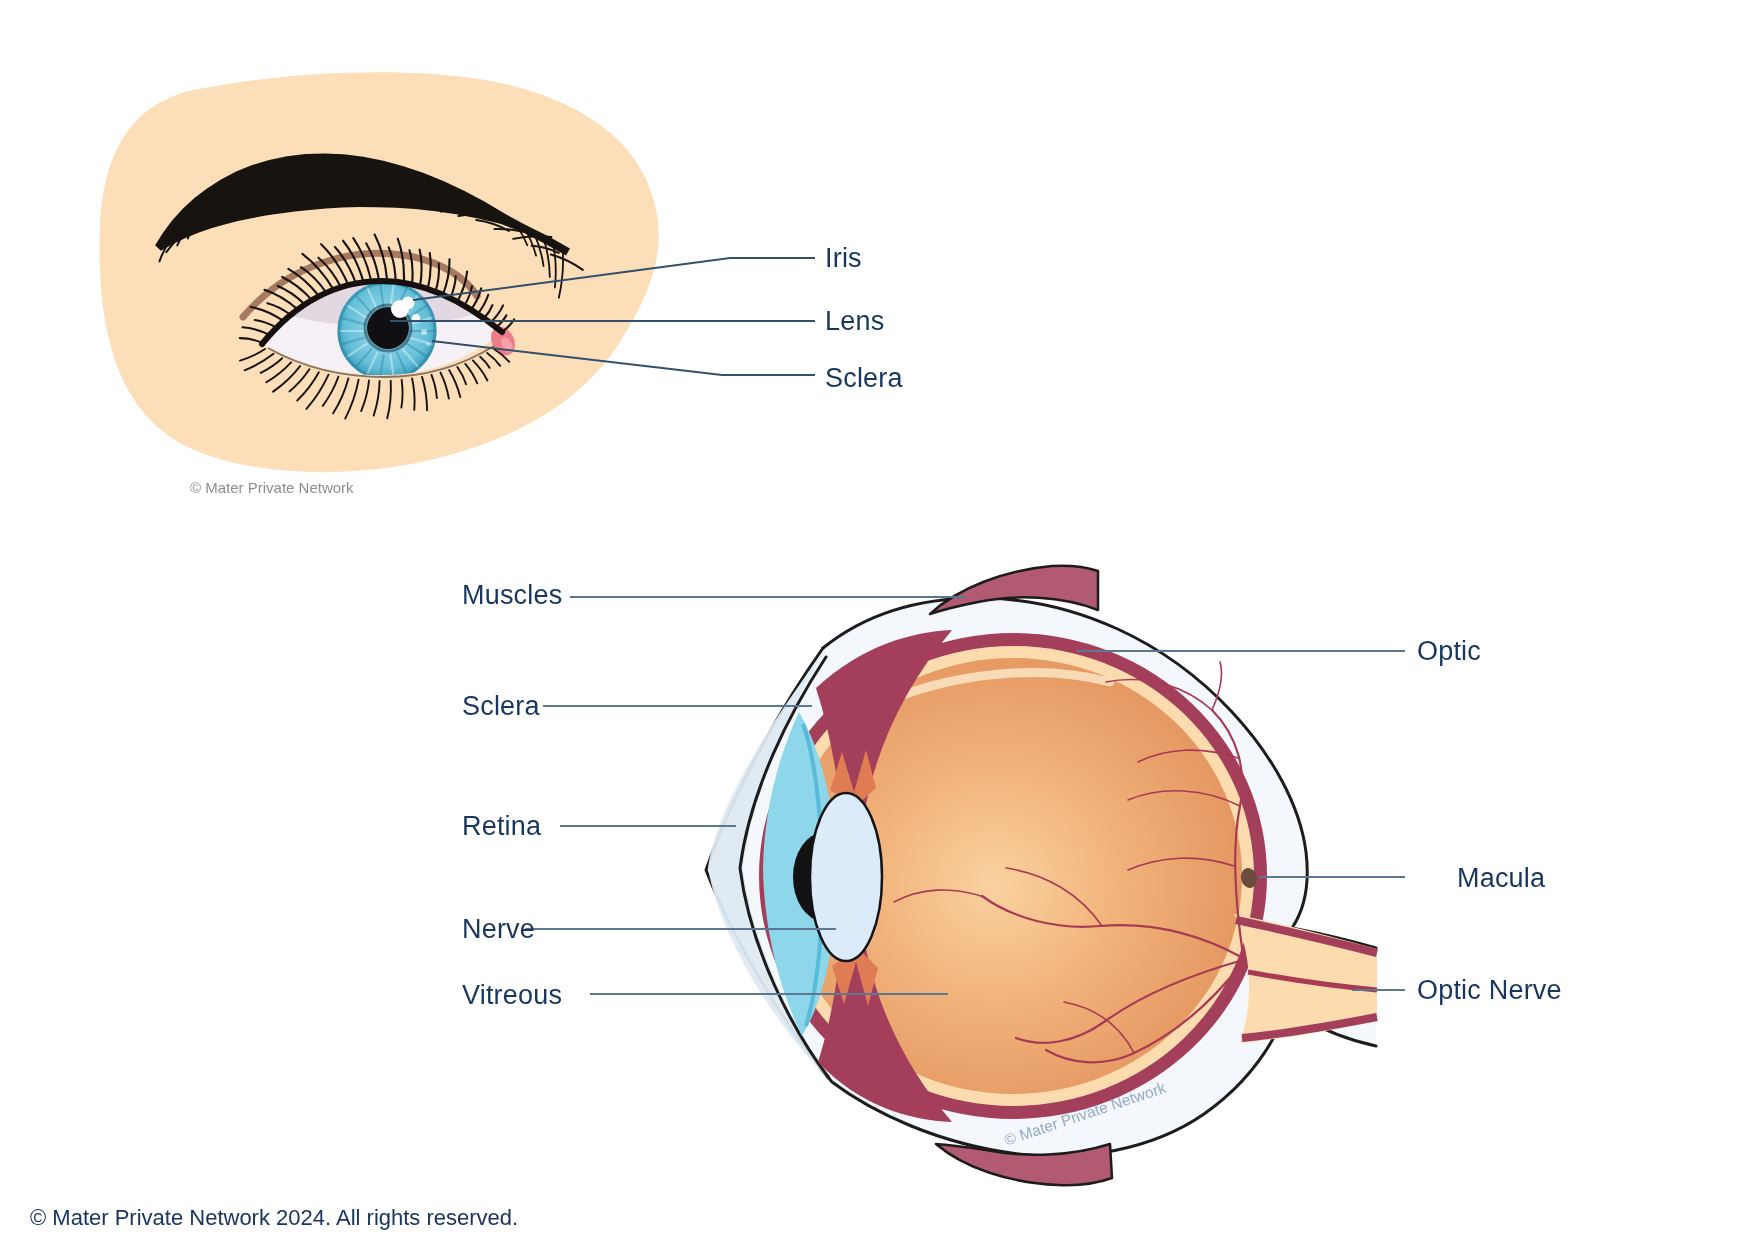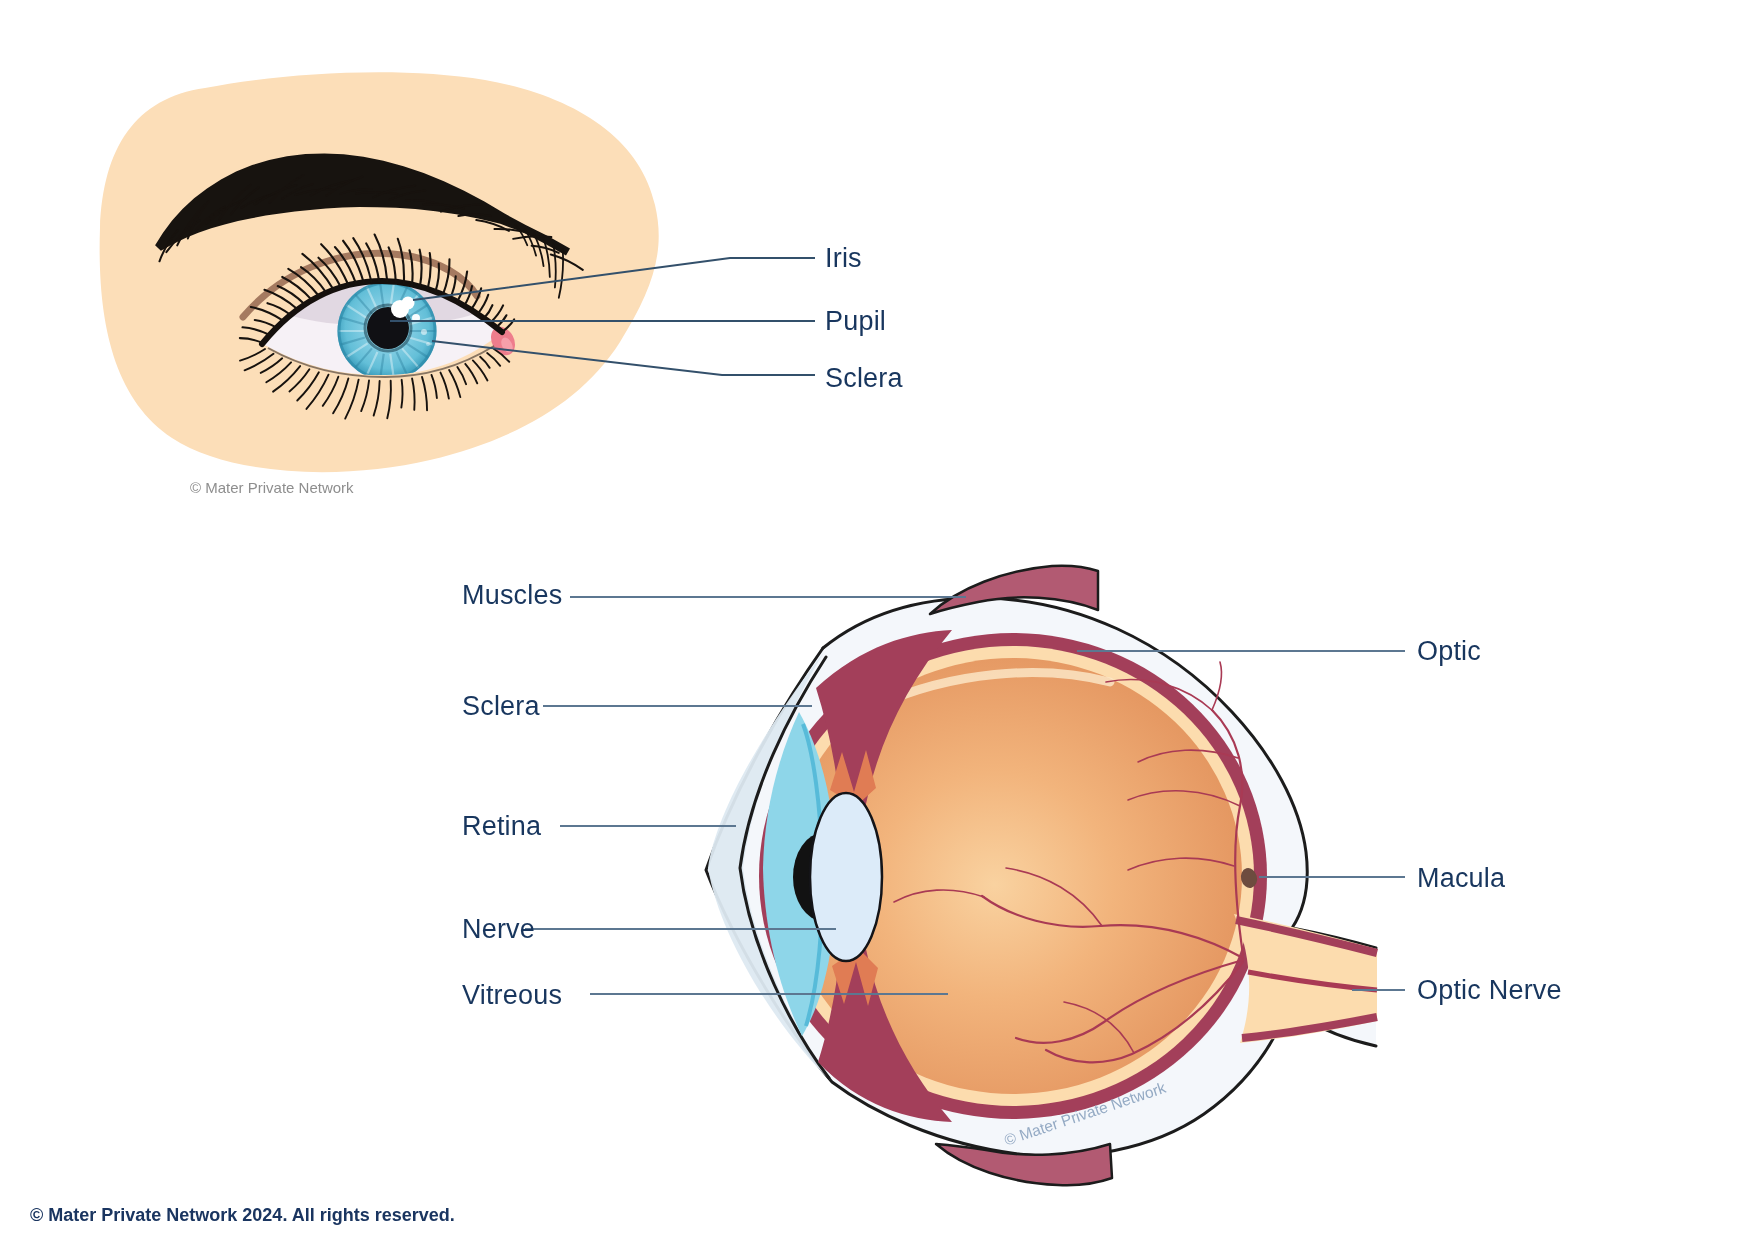--- a/index.html
+++ b/index.html
@@ -4,21 +4,21 @@
 <style>
   html,body{margin:0;padding:0;background:#fff;}
   .canvas{position:relative;width:1755px;height:1241px;background:#fff;overflow:hidden;
           font-family:"Liberation Sans","DejaVu Sans",sans-serif;}
   svg.art{position:absolute;left:0;top:0;}
   .label{position:absolute;transform:translateY(-50%);font-size:27px;line-height:1;
          color:var(--label_text);white-space:nowrap;letter-spacing:.2px;}
   .credit{position:absolute;font-size:15px;color:var(--credit_gray);white-space:nowrap;}
   .credit-rot{position:absolute;font-size:15.5px;color:var(--credit_blue);white-space:nowrap;
               transform:rotate(-18.5deg);transform-origin:0 50%;}
-  .footer{position:absolute;font-size:18px;font-weight:bold;color:var(--footer_navy);white-space:nowrap;}
+  .footer{position:absolute;font-size:22px;font-weight:normal;color:var(--footer_navy);white-space:nowrap;}
   
   .skin{fill:var(--skin);}
   .shell{fill:var(--shell_white);}
   .outline{stroke:var(--outline_black);fill:none;stroke-width:3;stroke-linejoin:round;stroke-linecap:round;}
   .film{fill:#dde9f1;opacity:.95;}
   .maroon{fill:var(--maroon);}
   .muscle{fill:var(--muscle_rose);stroke:var(--outline_black);stroke-width:2.5;stroke-linejoin:round;}
   .cream{fill:var(--cream);}
   .chamber{fill:var(--chamber_blue);}
   .lens{fill:var(--lens_pale);stroke:#141418;stroke-width:2.5;}
@@ -289,29 +289,29 @@
       <path class="leader-bot" d="M 560 826 L 736 826"></path>
       <path class="leader-bot" d="M 525 929 L 836 929"></path>
       <path class="leader-bot" d="M 590 994 L 948 994"></path>
       <path class="leader-bot" d="M 1405 651 L 1077 651"></path>
       <path class="leader-bot" d="M 1405 877 L 1259 877"></path>
       <path class="leader-bot" d="M 1405 990 L 1352 990"></path>
     </g>
   </svg>
 
   <div class="label" style="left:825px;top:258px">Iris</div>
-  <div class="label" style="left:825px;top:321px">Pupil</div>
+  <div class="label" style="left:825px;top:321px">Lens</div>
   <div class="label" style="left:825px;top:378px">Sclera</div>
 
   <div class="label" style="left:462px;top:595px">Muscles</div>
   <div class="label" style="left:462px;top:706px">Sclera</div>
   <div class="label" style="left:462px;top:826px">Retina</div>
   <div class="label" style="left:462px;top:929px">Nerve</div>
   <div class="label" style="left:462px;top:995px">Vitreous</div>
 
   <div class="label" style="left:1417px;top:651px">Optic</div>
-  <div class="label" style="left:1417px;top:878px">Macula</div>
+  <div class="label" style="left:1457px;top:878px">Macula</div>
   <div class="label" style="left:1417px;top:990px">Optic Nerve</div>
 
   <div class="credit" style="left:190px;top:479px">© Mater Private Network</div>
   <div class="credit-rot" style="left:1005px;top:1132px">© Mater Private Network</div>
   <div class="footer" style="left:30px;top:1205px">© Mater Private Network 2024. All rights reserved.</div>
 </div>
 
 </body></html>

